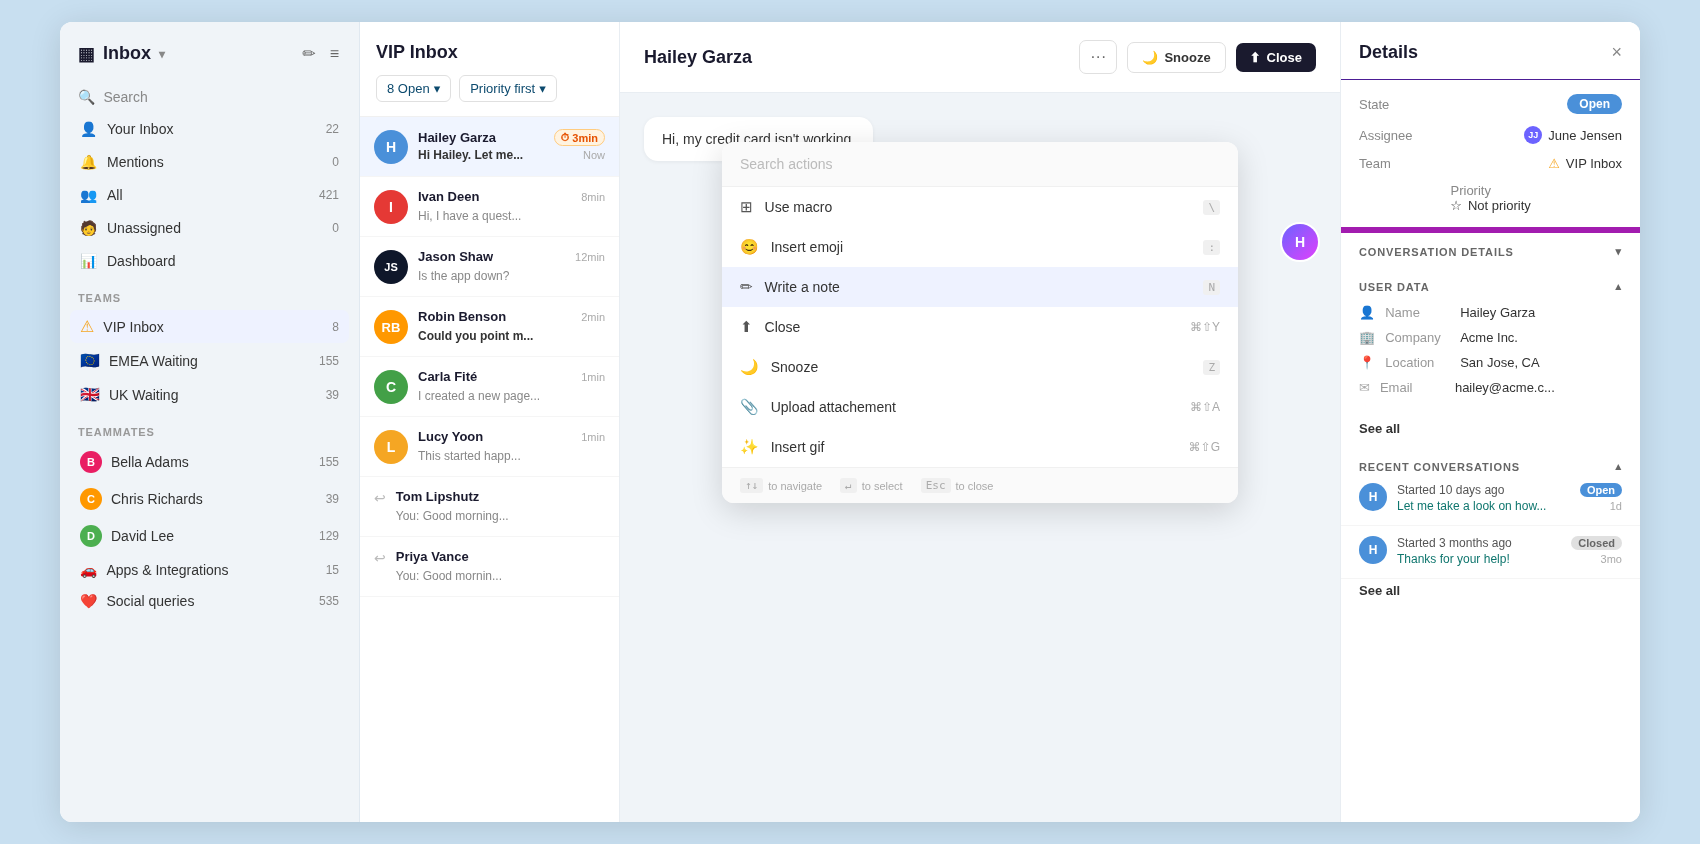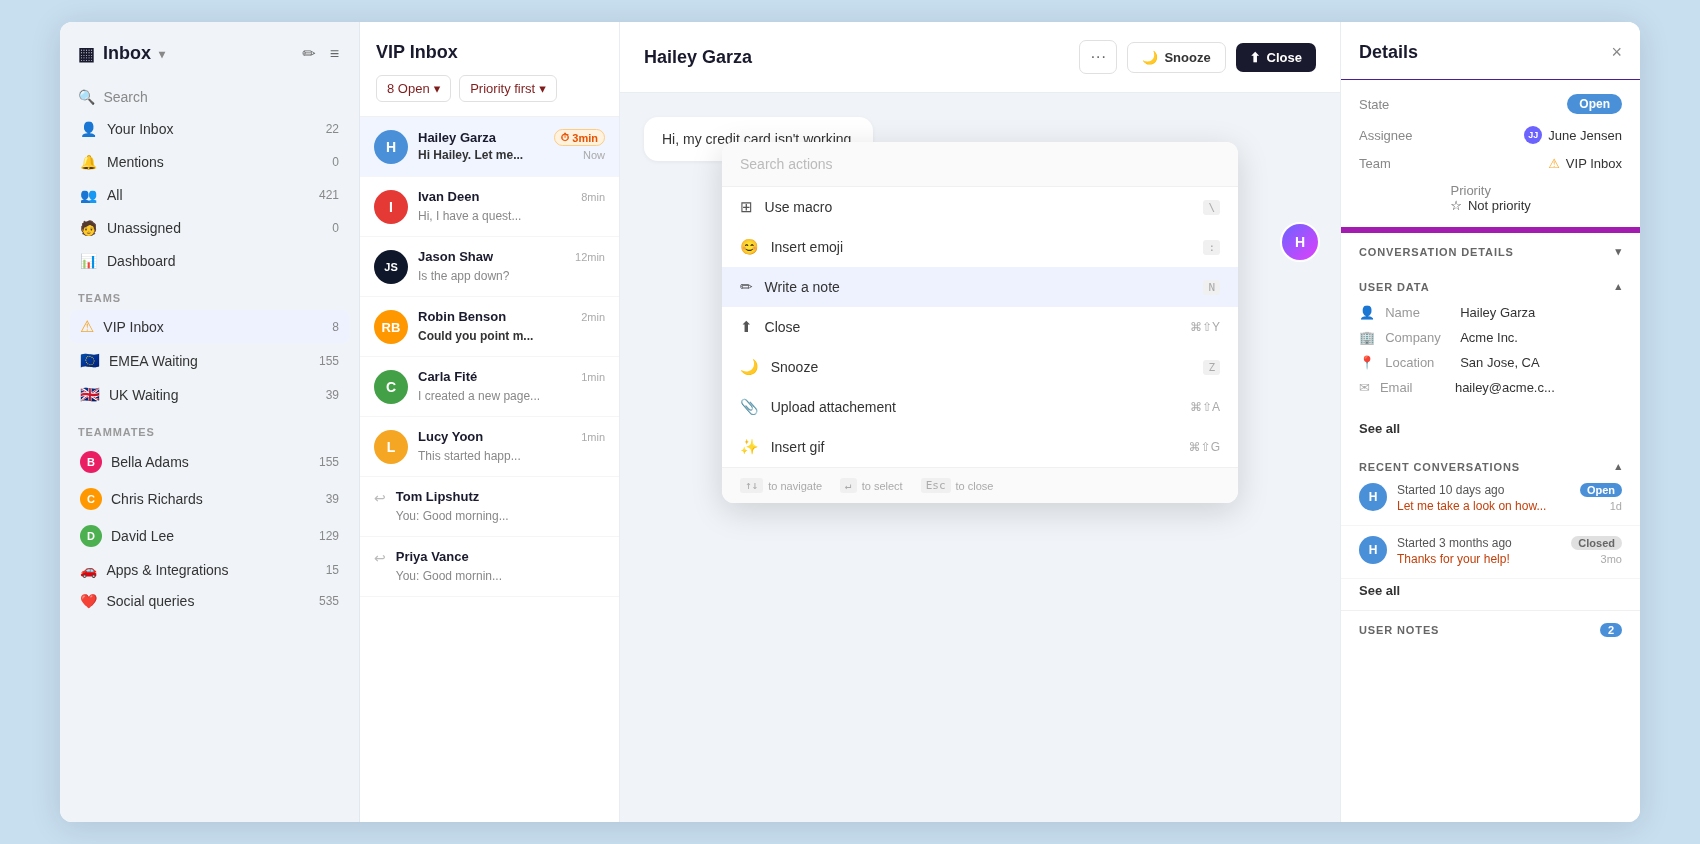--- a/index.html
+++ b/index.html
@@ -166,21 +166,21 @@
     .filter-btn {
       display: flex;
       align-items: center;
       gap: 4px;
       padding: 5px 10px;
       border: 1px solid #e0e0e0;
       border-radius: 6px;
       background: #fff;
       font-size: 13px;
       cursor: pointer;
-      color: #7f1d1d;
+      color: #0c4a6e;
     }
     .conv-items {
       flex: 1;
       overflow-y: auto;
     }
     .conv-item {
       display: flex;
       align-items: flex-start;
       gap: 10px;
       padding: 12px 14px;
@@ -511,21 +511,21 @@
       flex-shrink: 0;
     }
     .recent-content { flex: 1; min-width: 0; }
     .recent-top {
       display: flex;
       align-items: center;
       justify-content: space-between;
       margin-bottom: 2px;
     }
     .recent-time { font-size: 11px; color: #aaa; }
-    .recent-preview { font-size: 12px; color: #c2410c; white-space: nowrap; overflow: hidden; text-overflow: ellipsis; }
+    .recent-preview { font-size: 12px; color: #0f766e; white-space: nowrap; overflow: hidden; text-overflow: ellipsis; }
     .badge-open-sm {
       background: #4a90d9;
       color: #fff;
       border-radius: 8px;
       padding: 1px 7px;
       font-size: 11px;
       font-weight: 600;
     }
     .badge-closed-sm {
       background: #e0e0e0;
@@ -1012,19 +1012,15 @@
           </div>
           <div class="recent-top">
             <span class="recent-preview">Thanks for your help!</span>
             <span class="recent-time">3mo</span>
           </div>
         </div>
       </div>
     </div>
     <a class="see-all">See all</a>
 
-    <div class="user-notes-header">
-      <span style="font-size:11px;font-weight:700;letter-spacing:0.08em;text-transform:uppercase;color:#666;">USER NOTES</span>
-      <span class="notes-badge">2</span>
-    </div>
 
   </div>
 </div>
 
 </body></html>

